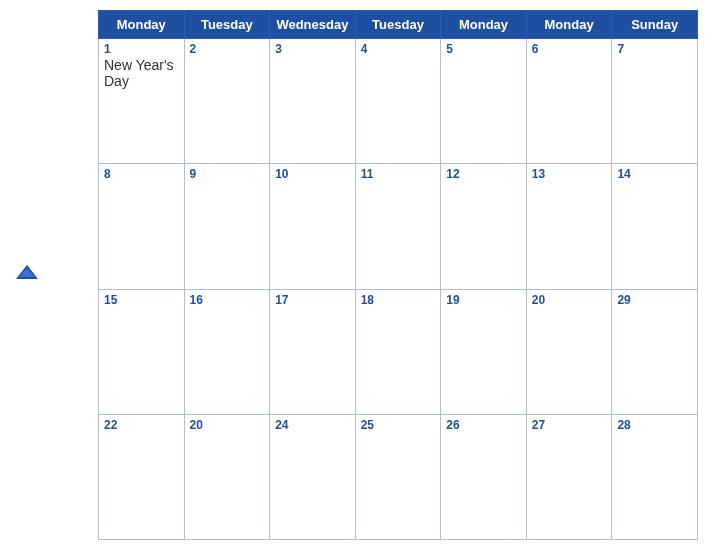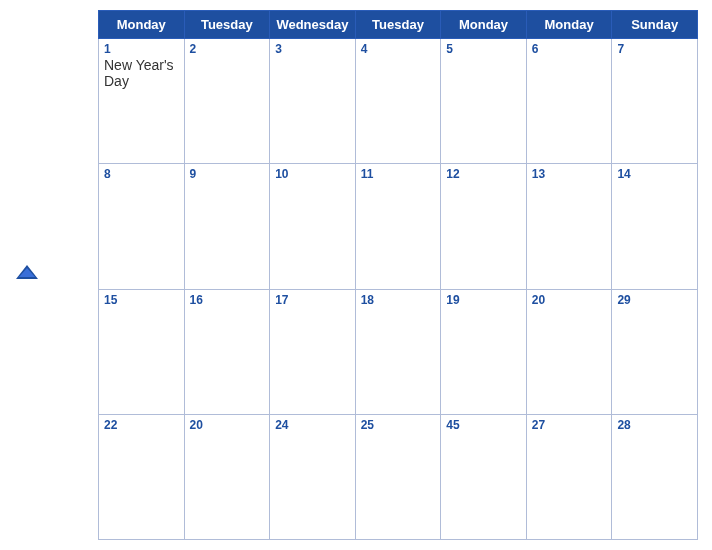--- a/index.html
+++ b/index.html
@@ -213,21 +213,21 @@
           <td>
             <span class="day-number">20</span>
           </td>
           <td>
             <span class="day-number">24</span>
           </td>
           <td>
             <span class="day-number">25</span>
           </td>
           <td>
-            <span class="day-number">45</span>
+            <span class="day-number">26</span>
           </td>
           <td>
             <span class="day-number">27</span>
           </td>
           <td>
             <span class="day-number">28</span>
           </td>
         </tr>
       </tbody>
   </table>

